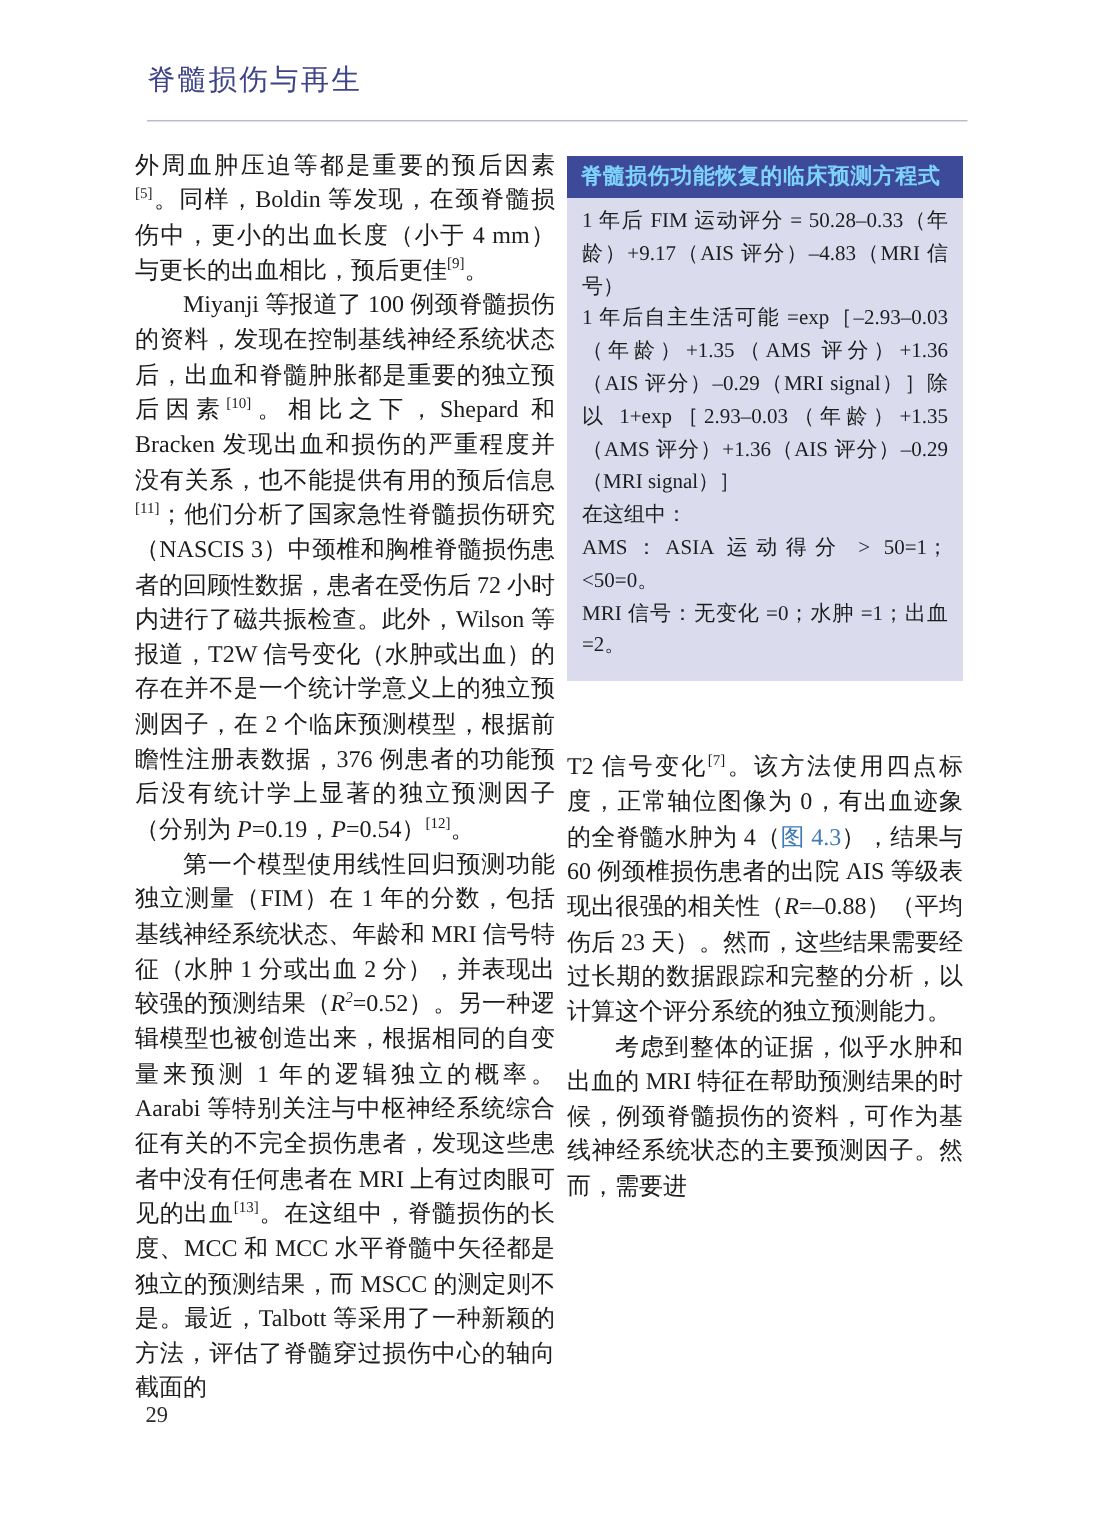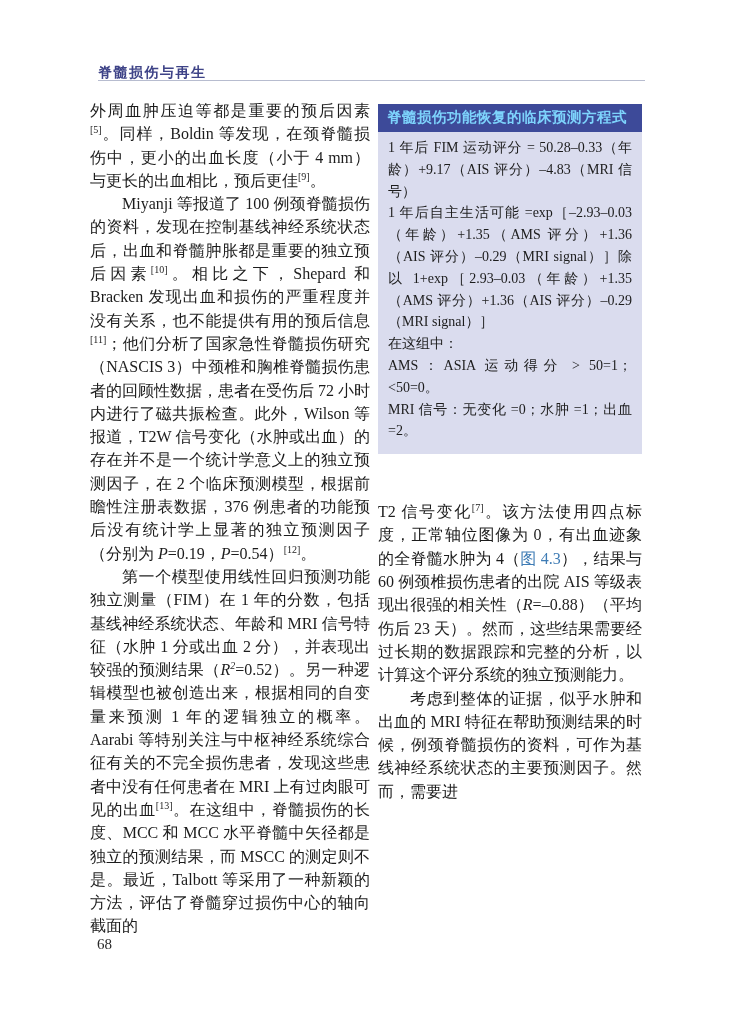--- a/index.html
+++ b/index.html
@@ -9,23 +9,23 @@
     --figure-ref:#3f7cb5;
     --rule:#b7bccf;
   }
   html,body{margin:0;padding:0;background:#ffffff;}
   .page{
     position:relative;width:730px;height:1017px;background:#ffffff;
     font-family:"Liberation Serif","DejaVu Serif",serif;color:#1c1c1c;
     overflow:hidden;
   }
   .running-head{
-    position:absolute;left:98px;top:64px;
+    position:absolute;left:98px;top:40px;
     font-family:"Liberation Sans","DejaVu Sans",sans-serif;
-    font-weight:bold;font-size:14px;letter-spacing:1.5px;
+    font-weight:normal;font-size:19px;letter-spacing:1.5px;
     color:var(--header-text);
   }
   .head-rule{
     position:absolute;left:98px;top:80px;width:547px;height:1px;
     background:var(--rule);
   }
   .col-left{position:absolute;left:90px;top:99px;width:280px;}
   .col-right{position:absolute;left:378px;top:104px;width:264px;}
   .para{
     margin:0;font-size:16px;line-height:23.3px;
@@ -78,15 +78,15 @@
           <p class="para"><span>AMS：ASIA 运动得分 &gt; 50=1；&lt;50=0。</span></p>
           <p class="para"><span>MRI 信号：无变化 =0；水肿 =1；出血 =2。</span></p>
         </div>
     </div>
     <div class="after-box">
         <p class="para"><span>T2 信号变化</span><sup>[7]</sup><span>。该方法使用四点标度，正常轴位图像为 0，有出血迹象的全脊髓水肿为 4（</span><span class="figref">图 4.3</span><span>），结果与 60 例颈椎损伤患者的出院 AIS 等级表现出很强的相关性（</span><span class="it">R</span><span>=–0.88）（平均伤后 23 天）。然而，这些结果需要经过长期的数据跟踪和完整的分析，以计算这个评分系统的独立预测能力。</span></p>
         <p class="para indent"><span>考虑到整体的证据，似乎水肿和出血的 MRI 特征在帮助预测结果的时候，例颈脊髓损伤的资料，可作为基线神经系统状态的主要预测因子。然而，需要进</span></p>
       </div>
   </div>
 
-  <div class="page-number">68</div>
+  <div class="page-number">29</div>
 
 </div>
 
 </body></html>

